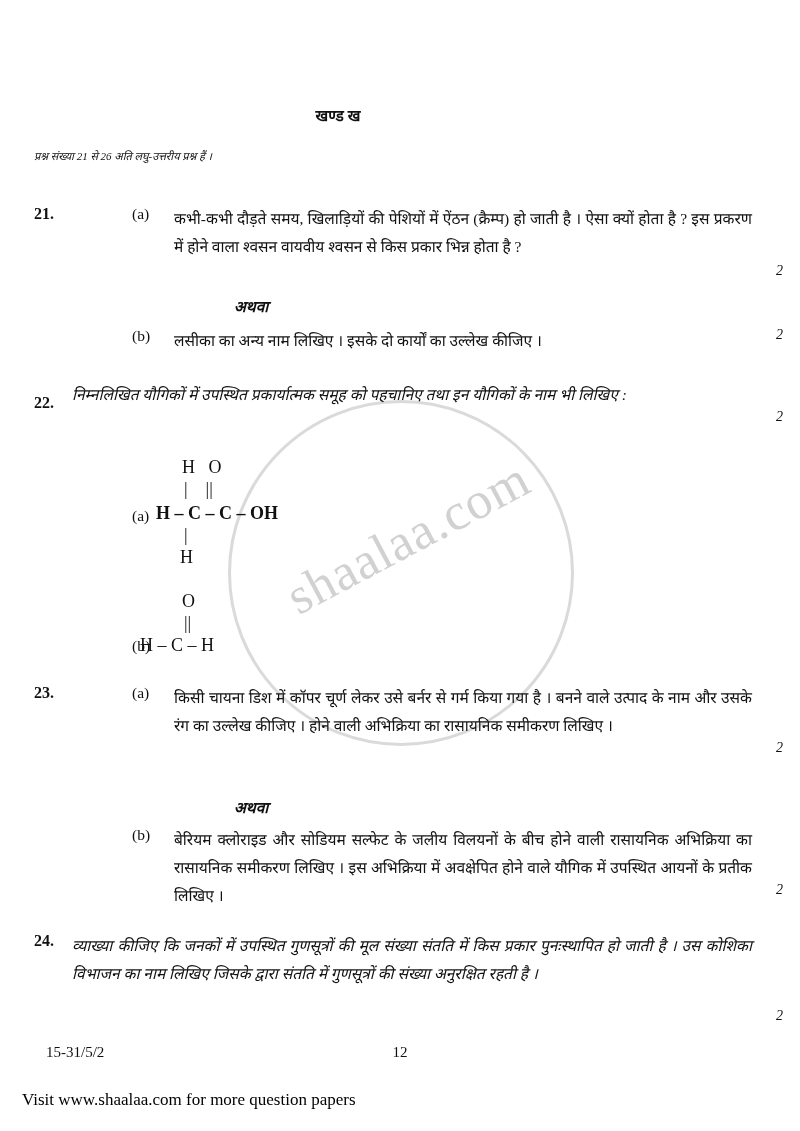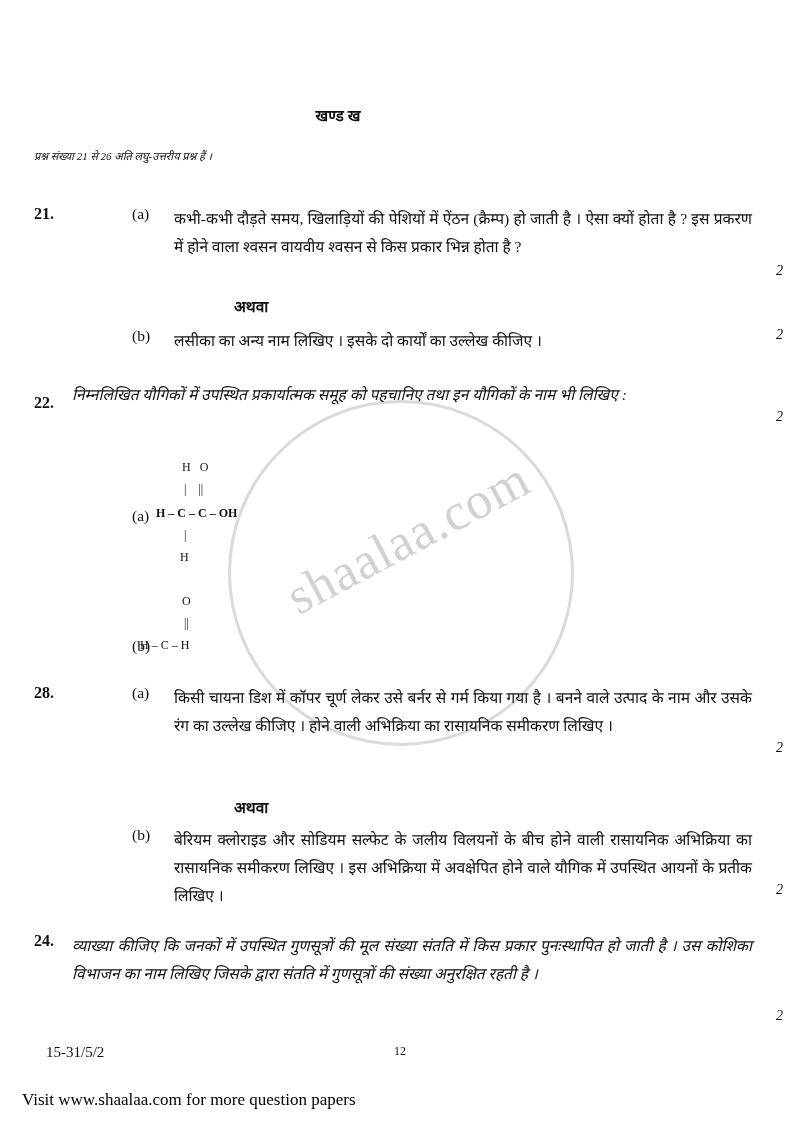--- a/index.html
+++ b/index.html
@@ -115,45 +115,46 @@
     position: absolute;
     left: 742px;
     font-size: 14px;
     font-style: italic;
   }
   .athava {
     position: absolute;
     left: 200px;
     font-size: 15.5px;
     font-weight: bold;
+    font-style: italic;
   }
 
   
   .struct {
     position: absolute;
     font-family: "Liberation Serif", serif;
-    font-size: 12px;
+    font-size: 18px;
     line-height: 17px;
     white-space: pre;
   }
 
   .footer-left {
     position: absolute;
     left: 34px;
     top: 1044px;
     font-size: 15px;
     margin-left: 12px;
   }
   .footer-center {
     position: absolute;
     left: 0;
     top: 1044px;
     width: 800px;
     text-align: center;
-    font-size: 12px;
+    font-size: 15px;
   }
   .footer-note {
     position: absolute;
     left: 22px;
     top: 1090px;
     font-size: 17px;
     font-family: "Liberation Serif", serif;
     color: #000;
   }
 </style>
@@ -198,21 +199,21 @@
       <div class="struct" style="left:150px; top:146px;">|</div>
       <div class="struct" style="left:146px; top:168px;">H</div>
 
       <div class="part" style="top:256px;">(b)</div>
       <div class="struct" style="left:148px; top:212px;">O</div>
       <div class="struct" style="left:150px; top:234px;">||</div>
       <div class="struct" style="left:106px; top:256px;">H – C – H</div>
     </div>
 
     <div class="qblock" style="top:684px;">
-      <div class="qnum" style="top:0;">28.</div>
+      <div class="qnum" style="top:0;">23.</div>
       <div class="part" style="top:0;">(a)</div>
       <div class="ptext" style="top:0;">किसी चायना डिश में कॉपर चूर्ण लेकर उसे बर्नर से गर्म किया गया है । बनने वाले उत्पाद के नाम और उसके रंग का उल्लेख कीजिए । होने वाली अभिक्रिया का रासायनिक समीकरण लिखिए ।</div>
       <div class="marks" style="top:56px;">2</div>
 
       <div class="athava" style="top:112px;">अथवा</div>
 
       <div class="part" style="top:142px;">(b)</div>
       <div class="ptext" style="top:142px;">बेरियम क्लोराइड और सोडियम सल्फेट के जलीय विलयनों के बीच होने वाली रासायनिक अभिक्रिया का रासायनिक समीकरण लिखिए । इस अभिक्रिया में अवक्षेपित होने वाले यौगिक में उपस्थित आयनों के प्रतीक लिखिए ।</div>
       <div class="marks" style="top:198px;">2</div>
     </div>

